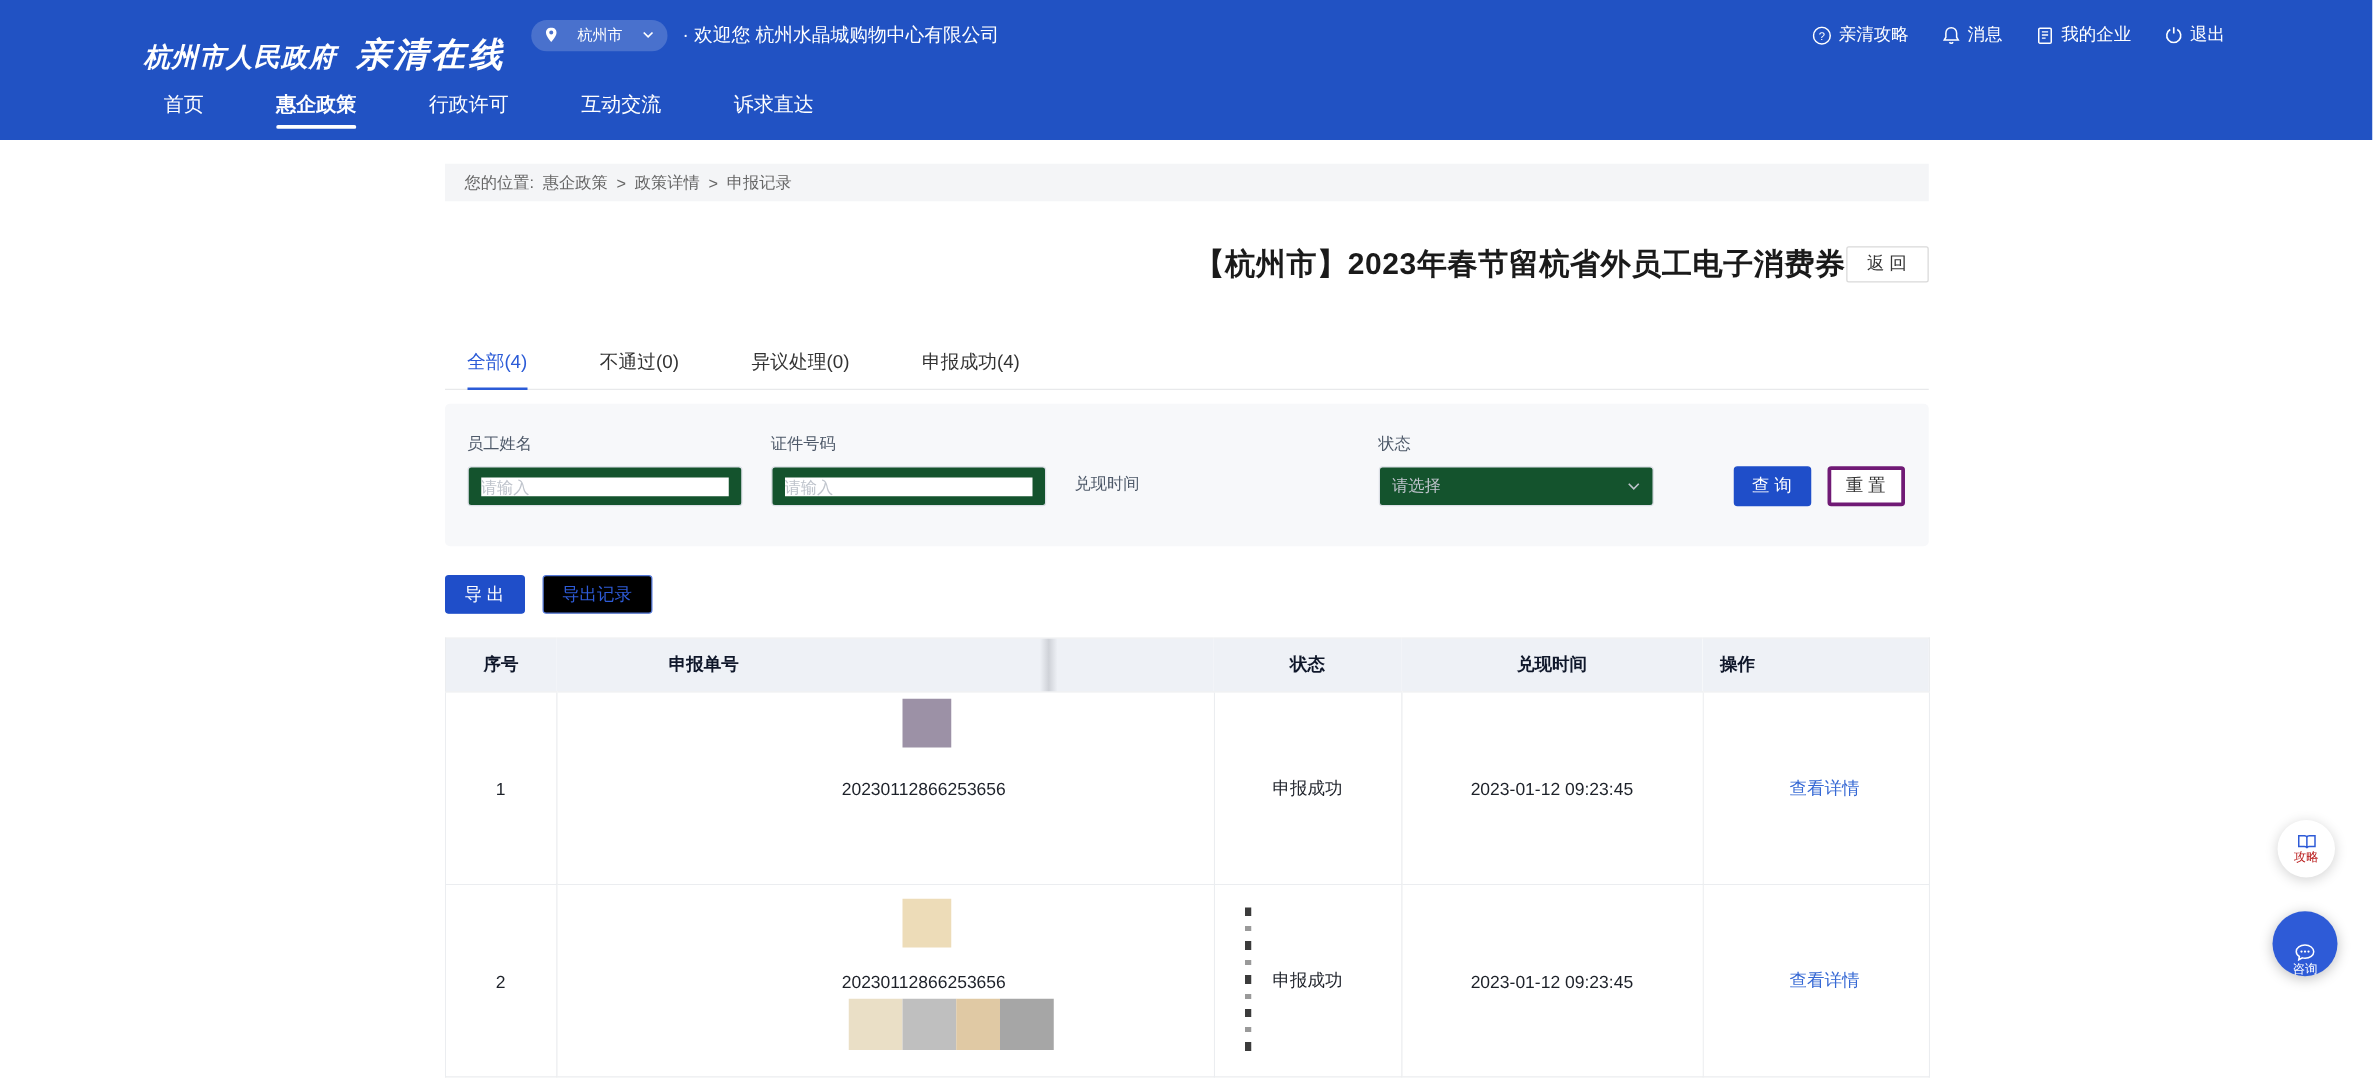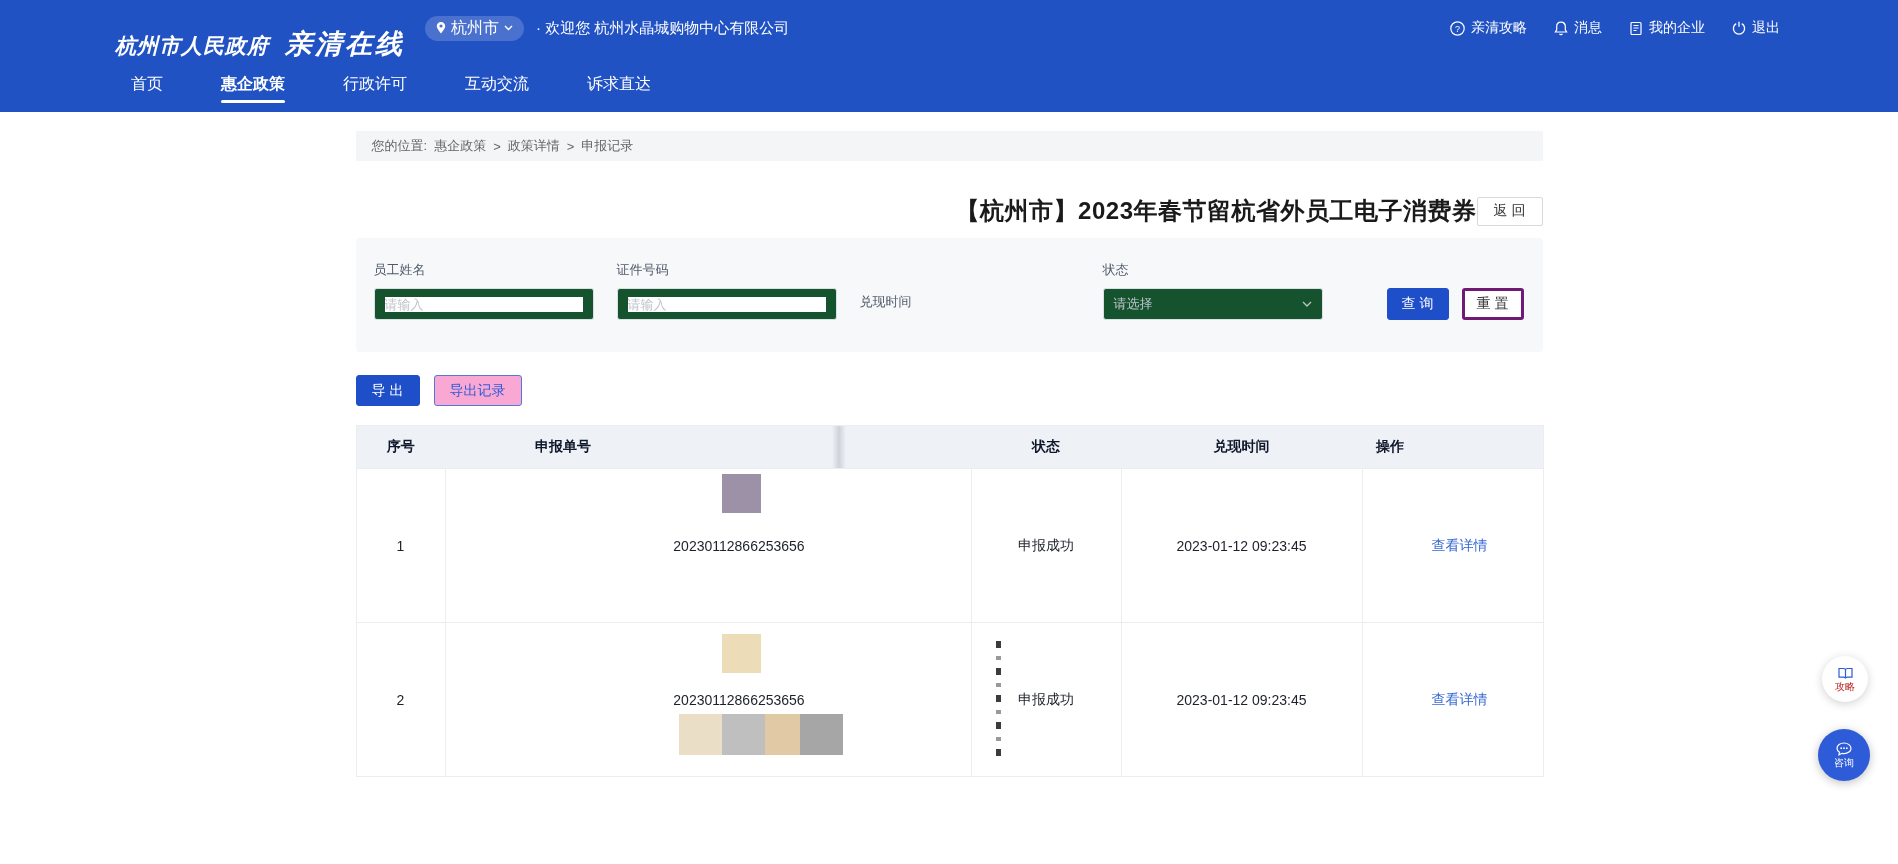--- a/index.html
+++ b/index.html
@@ -7,21 +7,21 @@
     font-family:"Liberation Sans","DejaVu Sans",sans-serif; }
   .page { position:relative; width:1898px; height:864px; overflow:hidden; }
 
   
   .topbar { height:56px; background:#2152c3; display:flex; align-items:center;
     padding:0 118px 0 115px; color:#fff; }
   .logo { display:flex; align-items:baseline; }
   .brand-gov { font-size:21px; font-weight:bold; font-style:italic; letter-spacing:1px; }
   .brand-name { font-size:27px; font-weight:bold; font-style:italic; margin-left:16px; letter-spacing:3px;margin-top:32px; }
   .loc-pill { margin-left:20px; background:rgba(255,255,255,.18); border-radius:13px;
-    height:25px; padding:11px 11px; display:flex; align-items:center; gap:5px; font-size:16px; cursor:pointer; }
+    height:25px; padding:11px 11px; display:flex; align-items:center; gap:16px; font-size:12px; cursor:pointer; }
   .welcome { margin-left:12px; font-size:15px; }
   .top-right { margin-left:auto; display:flex; align-items:center; gap:27px; font-size:14px; }
   .top-link { display:flex; align-items:center; gap:6px; cursor:pointer; white-space:nowrap; }
   .icon svg { display:block; }
 
   
   .navbar { height:56px; background:#2152c3; display:flex; padding-left:131px; gap:58px; color:#fff; }
   .nav-item { position:relative; display:flex; align-items:center; font-size:16px; cursor:pointer; }
   .nav-item.active { font-weight:bold; }
   .nav-item.active::after { content:""; position:absolute; left:0; right:0; bottom:9px;
@@ -58,21 +58,21 @@
   .daterange .sep { color:#bfc4cc; }
   .select { cursor:pointer; justify-content:space-between; }
   .filter-spacer { flex:1; }
   .btn { height:32px; border-radius:3px; font-size:14px; cursor:pointer; font-family:inherit; }
   .btn-primary { width:62px; background:#1f4ec9; color:#fff; border:1px solid #1f4ec9; }
   .btn-plain { width:62px; background:#fff; color:#333; border:3px solid #701a75; margin-left:13px; }
 
   
   .toolbar { margin-top:23px; display:flex; gap:14px; }
   .btn-export { width:64px; height:31px; }
-  .btn-export-records { width:88px; height:31px; background:#f9a8d4; color:#2e5bd7;
+  .btn-export-records { width:88px; height:31px; background:#000000; color:#2e5bd7;
     border:1px solid #5478d8; border-radius:3px; font-size:14px; cursor:pointer; font-family:inherit; }
 
   
   table.records { margin-top:19px; width:1187px; border-collapse:collapse; table-layout:fixed;
     border:1px solid #ebedf0; }
   table.records th { position:relative; height:43px; background:#eef1f6; font-size:14px; font-weight:600;
     color:#0f172a; border-bottom:1px solid #ebedf0; text-align:center; }
   table.records th.left { text-align:left; padding-left:90px; }
   table.records th.left-sm { text-align:left; padding-left:14px; }
   table.records td { position:relative; height:154px; border:1px solid #ebedf0; font-size:14px;
@@ -92,21 +92,21 @@
   .streak { position:absolute; left:24px; top:18px; width:5px; height:118px;
     background:repeating-linear-gradient(180deg, rgba(25,25,25,.85) 0 7px, rgba(0,0,0,0) 7px 15px,
       rgba(70,70,70,.55) 15px 19px, rgba(0,0,0,0) 19px 27px); }
 
   
   .fab { position:absolute; border-radius:50%; display:flex; flex-direction:column;
     align-items:center; justify-content:center; cursor:pointer; gap:1px; }
   .fab-guide { left:1822px; top:656px; width:46px; height:46px; background:#fff;
     color:#b91c1c; box-shadow:0 2px 10px rgba(0,0,0,.18);text-align:right; }
   .fab-consult { left:1818px; top:729px; width:52px; height:52px; background:#2e5bd7;
-    color:#fff; box-shadow:0 2px 10px rgba(0,0,0,.25); }
+    color:#fff; box-shadow:0 2px 10px rgba(0,0,0,.25);justify-content:flex-end; }
   .fab-label { font-size:10px; line-height:11px; }
 </style>
 </head>
 <body>
 
 <div class="page">
 
   <div class="topbar">
     <div class="logo">
       <span class="brand-gov">杭州市人民政府</span>
@@ -183,20 +183,26 @@
       <span class="crumb-link">政策详情</span>
       <span>&gt;</span>
       <span>申报记录</span>
     </div>
 
     <div class="title-row">
       <div class="page-title">【杭州市】2023年春节留杭省外员工电子消费券</div>
       <button class="back-btn">返 回</button>
     </div>
 
+    <div class="tabs">
+      <div class="tab active">全部(4)</div>
+      <div class="tab">不通过(0)</div>
+      <div class="tab">异议处理(0)</div>
+      <div class="tab">申报成功(4)</div>
+    </div>
 
     <div class="filter-panel">
       <div class="field">
         <div class="field-label">员工姓名</div>
         <div class="control">
           <input type="text" placeholder="请输入" style="">
         </div>
       </div>
       <div class="field">
         <div class="field-label">证件号码</div>

